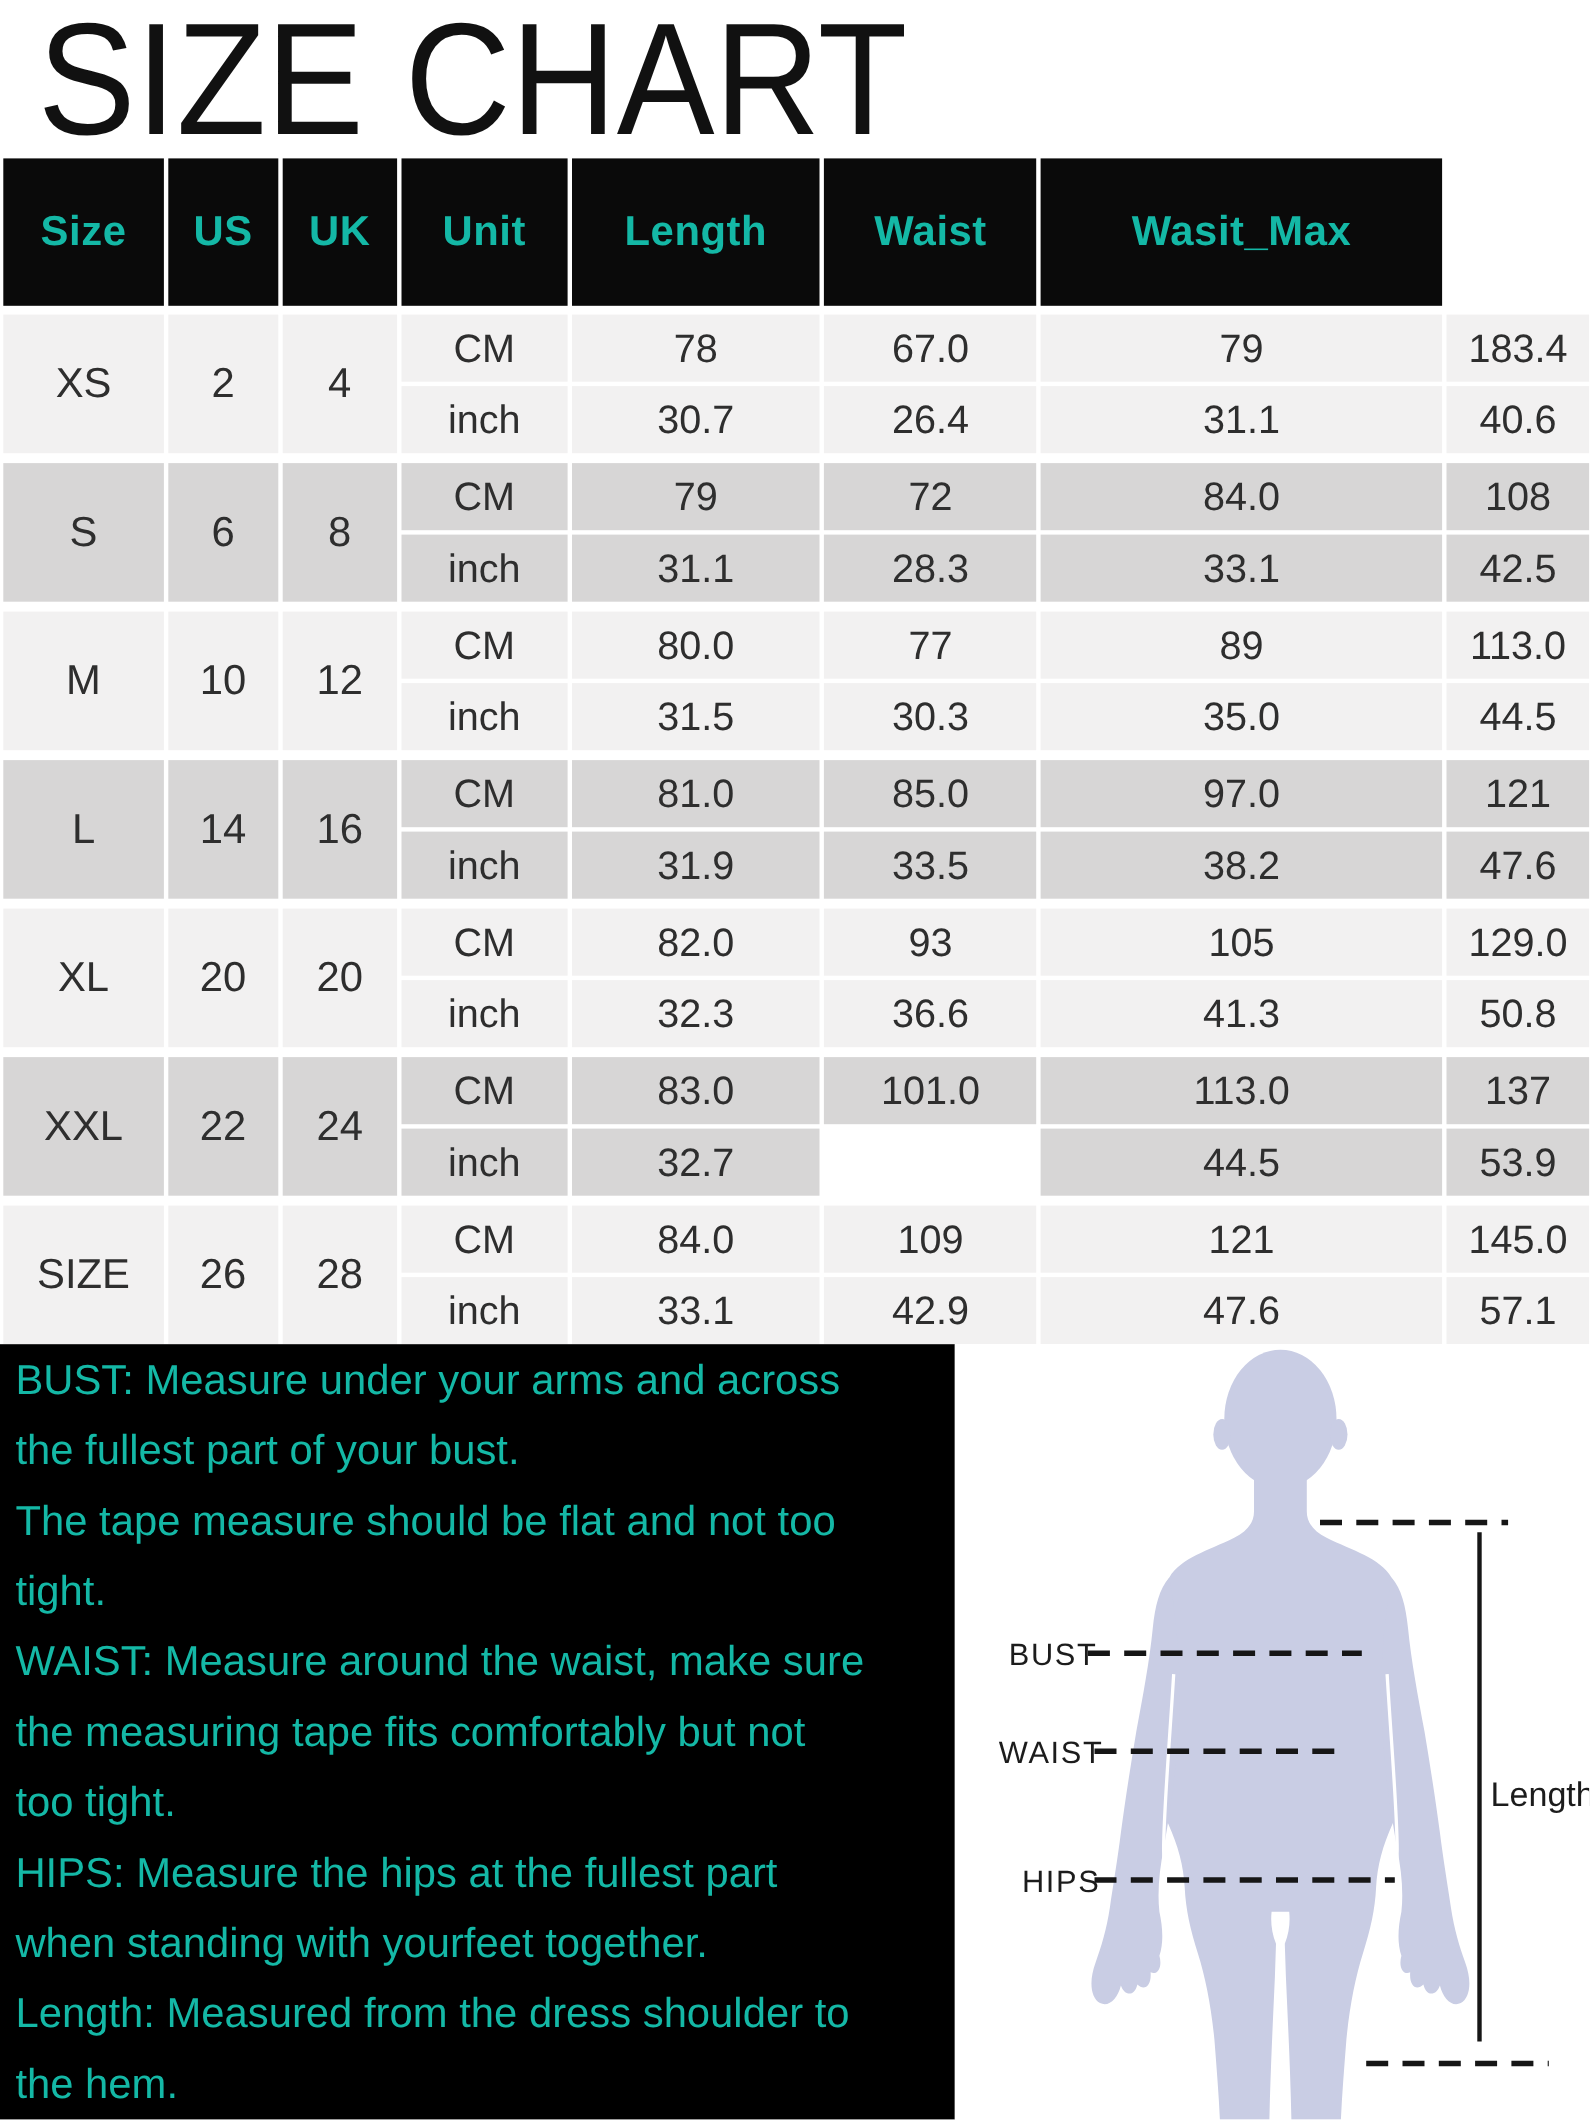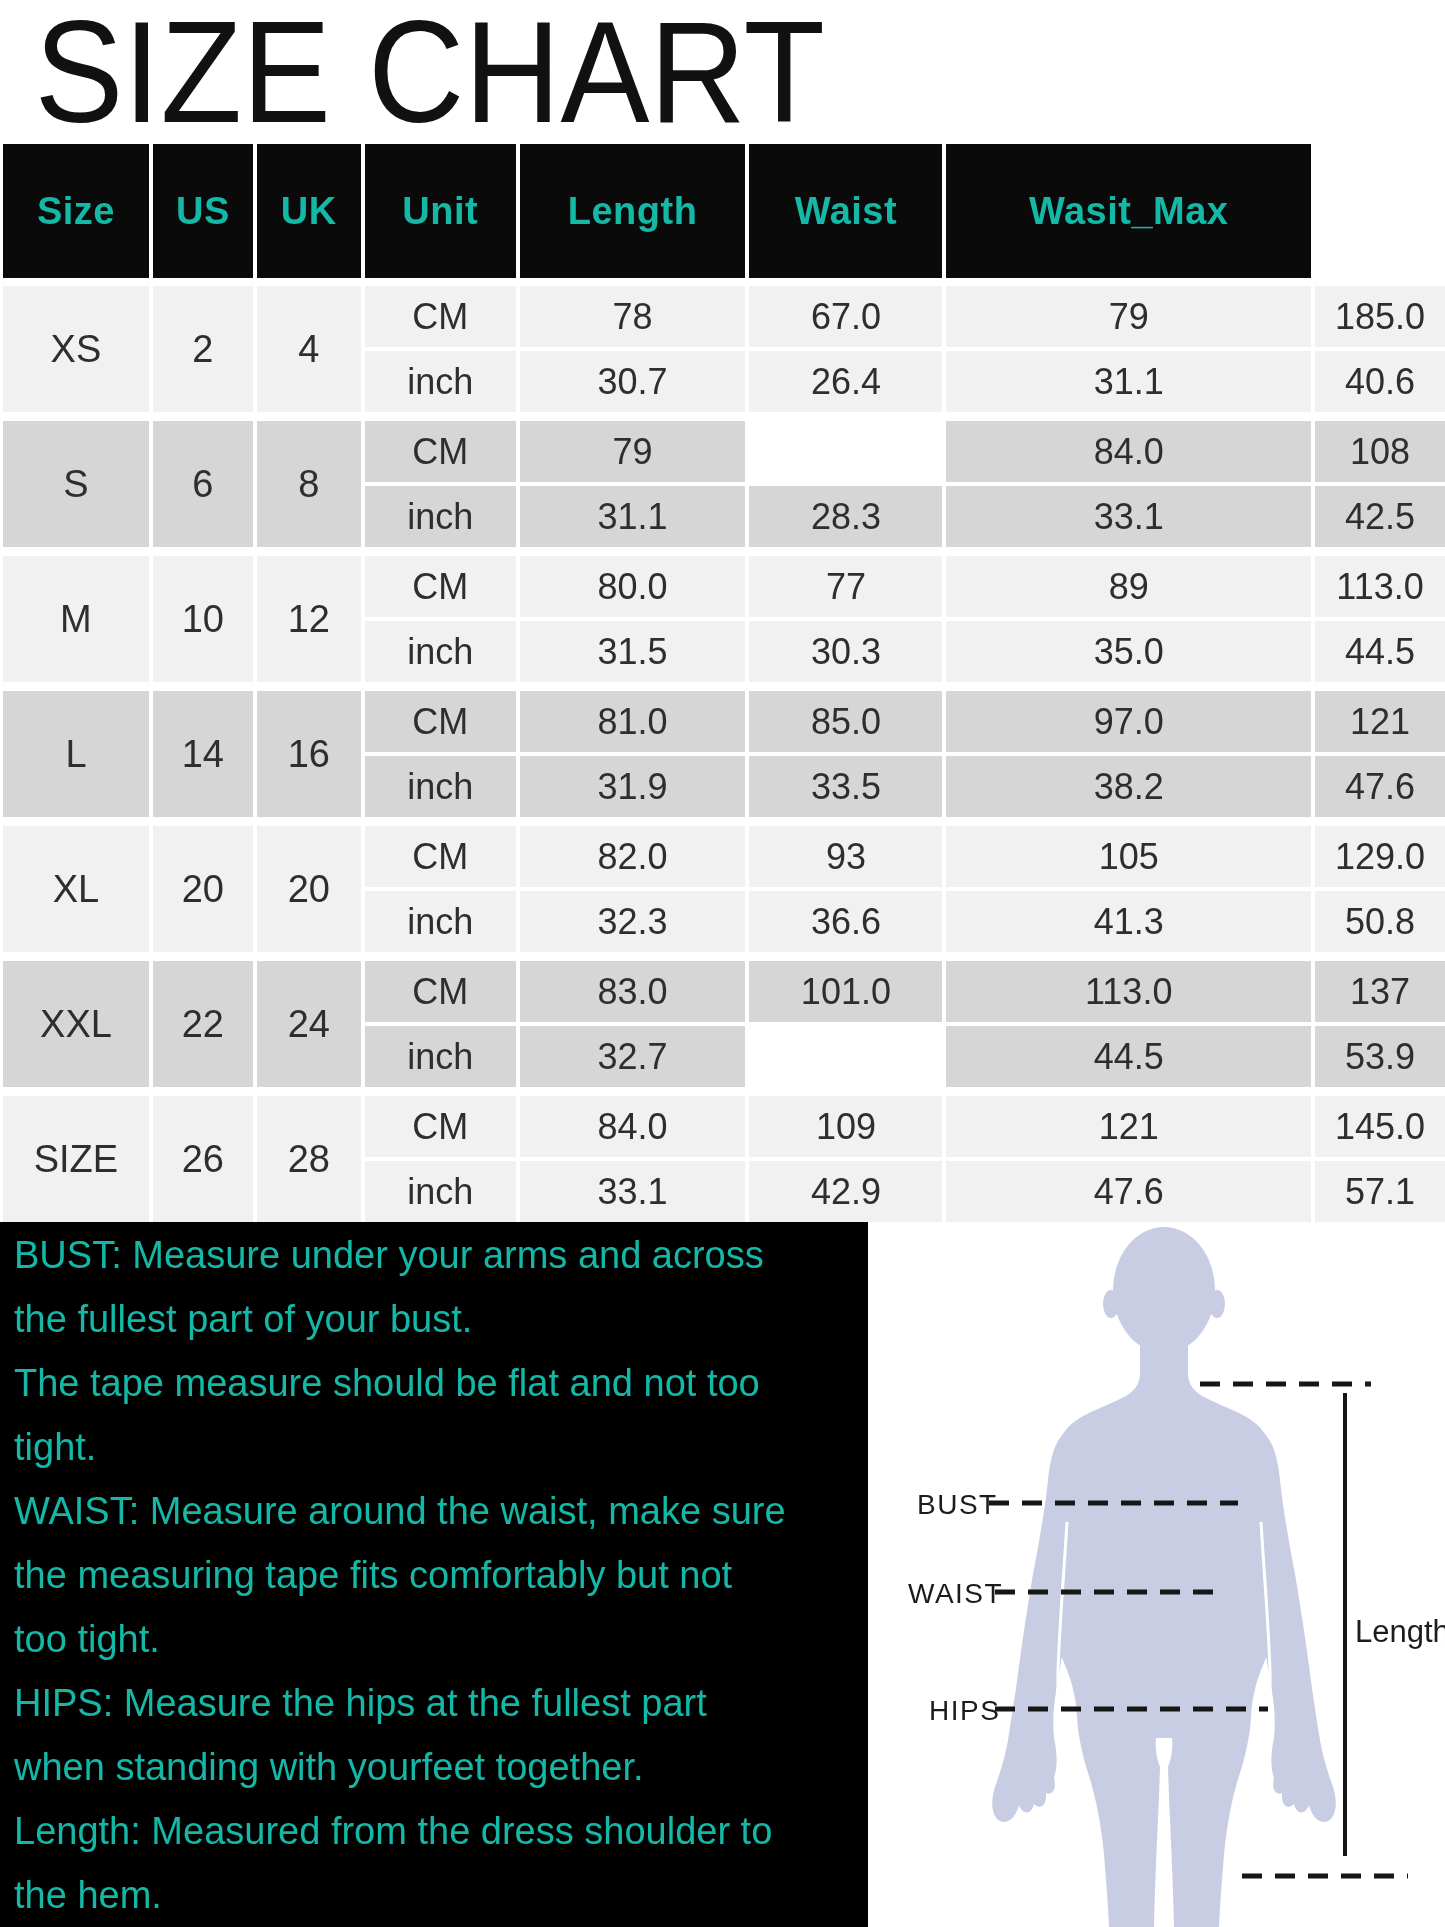--- a/index.html
+++ b/index.html
@@ -72,34 +72,35 @@
     </div>
 
     <div class="grp light">
       <div class="cell c1 span">XS</div>
       <div class="cell c2 span">2</div>
       <div class="cell c3 span">4</div>
       <div class="cell c4 r1">CM</div>
       <div class="cell c5 r1">78</div>
       <div class="cell c6 r1">67.0</div>
       <div class="cell c7 r1">79</div>
-      <div class="cell c8 r1">185.0</div>
+      <div class="cell c8 r1">183.4</div>
       <div class="cell c4 r2">inch</div>
       <div class="cell c5 r2">30.7</div>
       <div class="cell c6 r2">26.4</div>
       <div class="cell c7 r2">31.1</div>
       <div class="cell c8 r2">40.6</div>
     </div>
 
     <div class="grp dark">
       <div class="cell c1 span">S</div>
       <div class="cell c2 span">6</div>
       <div class="cell c3 span">8</div>
       <div class="cell c4 r1">CM</div>
       <div class="cell c5 r1">79</div>
+      <div class="cell c6 r1">72</div>
       <div class="cell c7 r1">84.0</div>
       <div class="cell c8 r1">108</div>
       <div class="cell c4 r2">inch</div>
       <div class="cell c5 r2">31.1</div>
       <div class="cell c6 r2">28.3</div>
       <div class="cell c7 r2">33.1</div>
       <div class="cell c8 r2">42.5</div>
     </div>
 
     <div class="grp light">

